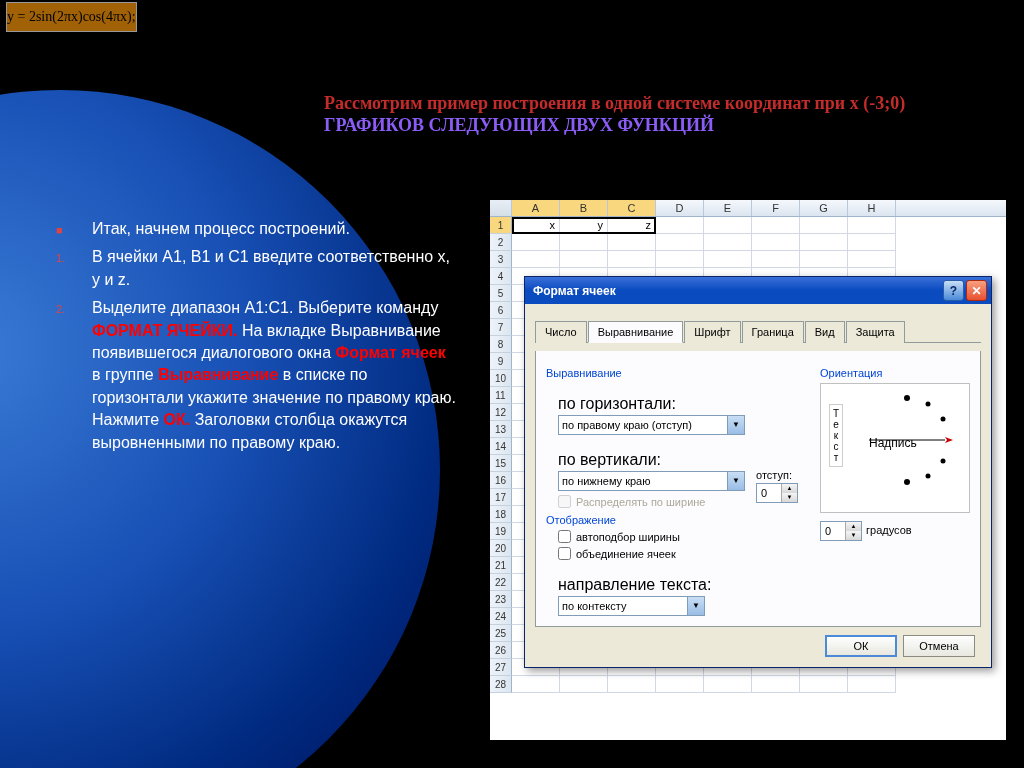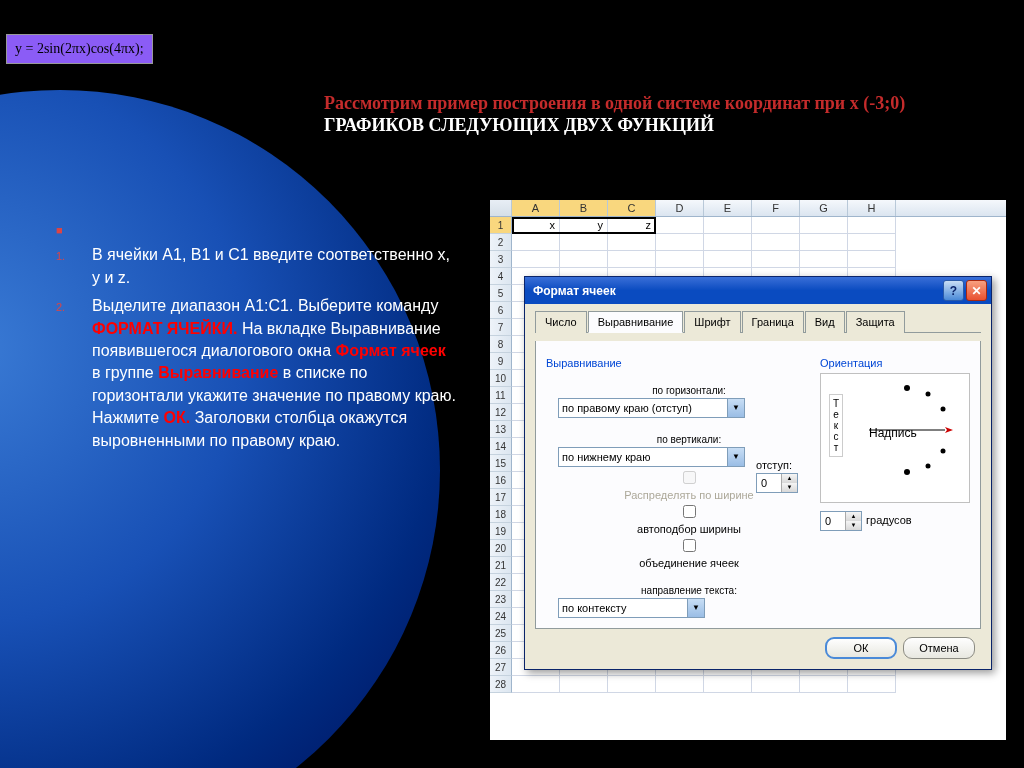--- a/index.html
+++ b/index.html
@@ -1,23 +1,23 @@
 <!DOCTYPE html>
 <html><head>
 <meta charset="utf-8">
 <style>
   * { box-sizing: border-box; margin: 0; padding: 0; }
   body { width: 1024px; height: 768px; background: #000; font-family: Arial, sans-serif; color: #fff; overflow: hidden; position: relative; }
   
-  .formula-box { position: absolute; top: 2px; left: 6px; background: #8b5cf6; color: #000; border: 1px solid #999; padding: 4px 8px; font-family: 'Times New Roman', serif; font-size: 14px; line-height: 1.4; margin-top: 32px; }
+  .formula-box { position: absolute; top: 2px; left: 6px; background: #a16207; color: #000; border: 1px solid #999; padding: 4px 0; font-family: 'Times New Roman', serif; font-size: 14px; line-height: 1.4; }
   
   .circle-bg { position: absolute; top: 90px; left: -320px; width: 760px; height: 760px; border-radius: 50%; background: radial-gradient(circle at 38% 34%, #3a7bd5 0%, #1850b5 40%, #002a80 70%, #000850 100%); z-index: 0; }
   
   .title { position: absolute; top: 93px; left: 324px; width: 640px; font-size: 18px; font-weight: bold; color: #c42b2b; line-height: 1.2; z-index: 2; font-family: Liberation Serif, serif; }
-  .title .sub { color: #ffffff; }
+  .title .sub { color: #8b5cf6; }
   
   .content-left { position: absolute; top: 218px; left: 48px; width: 410px; font-size: 16px; line-height: 1.4; z-index: 2; }
   .bullet-row { display: flex; margin-bottom: 6px; }
   .bullet { width: 44px; flex-shrink: 0; font-size: 11px; color: #d44; padding-top: 5px; padding-left: 8px; }
   .bullet.sq::before { content: "■"; }
   .num { width: 44px; flex-shrink: 0; font-size: 11px; color: #d44; padding-top: 5px; padding-left: 8px; }
   .txt { flex: 1; }
   .red { color: #ff0000; font-weight: bold; }
   
   .excel-area { position: absolute; top: 200px; left: 490px; width: 516px; height: 540px; background: #fff; z-index: 1; }
@@ -35,66 +35,67 @@
   .crow { display: flex; height: 17px; }
   .cell { width: 48px; height: 17px; border-right: 1px solid #d0d7e5; border-bottom: 1px solid #d0d7e5; font-size: 11px; color: #000; text-align: right; padding-right: 4px; line-height: 16px; }
   .selection { position: absolute; top: 0; left: 0; width: 144px; height: 17px; border: 2px solid #000; pointer-events: none; }
   
   .dialog { position: absolute; top: 76px; left: 34px; width: 468px; background: #ece9d8; border: 1px solid #0a246a; box-shadow: 3px 3px 8px rgba(0,0,0,0.4); font-size: 11px; color: #000; }
   .dlg-title { height: 27px; background: linear-gradient(#3a6fd8, #0a4bc0 50%, #0a4bc0); display: flex; align-items: center; padding: 0 4px 0 8px; color: #fff; font-weight: bold; font-size: 12px; }
   .dlg-title-text { flex: 1; }
   .dlg-btn { width: 21px; height: 21px; margin-left: 2px; display: flex; align-items: center; justify-content: center; font-weight: bold; font-size: 12px; border-radius: 3px; }
   .dlg-help { background: linear-gradient(#c8def5, #4a8ad8); color: #0a246a; border: 1px solid #2a5aa8; }
   .dlg-close { background: linear-gradient(#f8a080, #e85030); color: #fff; border: 1px solid #a82810; }
-  .dlg-body { padding: 6px 10px 10px; }
+  .dlg-body { padding: 16px 10px 10px; }
   .tabs { display: flex; border-bottom: 1px solid #919b9c; margin-bottom: 8px; }
   .tab { padding: 4px 9px; background: #ece9d8; border: 1px solid #919b9c; border-bottom: none; margin-right: 1px; position: relative; top: 1px; font-size: 11px; cursor: pointer; }
   .tab.active { background: #fcfcfe; border-bottom: 1px solid #fcfcfe; }
   .tab-content { background: #fcfcfe; border: 1px solid #919b9c; border-top: none; padding: 10px; display: flex; }
   .left-pane { flex: 1; }
   .right-pane { width: 150px; }
   .group-label { color: #0046d5; font-size: 11px; margin-bottom: 4px; margin-top: 6px; }
-  .field-label { font-size: 10px; margin: 16px 0 2px 12px; text-align: center; }
+  .field-label { font-size: 16px; margin: 16px 0 2px 12px; }
   .combo { display: flex; align-items: center; margin-left: 12px; }
   .combo select, .combo-input { width: 170px; height: 20px; font-size: 11px; border: 1px solid #7f9db9; background: #fff; padding-left: 3px; }
   .indent-group { position: absolute; top: 118px; left: 220px; width: 50px; font-size: 11px; }
   .spin { width: 42px; height: 20px; border: 1px solid #7f9db9; background: #fff; display: flex; align-items: center; padding-left: 4px; margin-top: 2px; position: relative; }
   .spin-btns { position: absolute; right: 0; top: 0; width: 16px; height: 18px; display: flex; flex-direction: column; }
   .spin-btn { flex: 1; background: linear-gradient(#f5f5f5, #d8d8d8); border-left: 1px solid #aaa; font-size: 6px; text-align: center; line-height: 9px; }
-  .chk { margin: 4px 0 4px 12px; display: flex; align-items: center; gap: 5px; flex-direction: column; }
+  .chk { margin: 4px 0 4px 12px; display: flex; align-items: center; gap: 5px; }
   .chk input { width: 13px; height: 13px; }
   .chk .disabled { color: #aca899; }
   .orient-box { border: 1px solid #c0c0c0; background: #fff; height: 130px; margin-top: 2px; position: relative; padding: 6px; }
   .vert-text { position: absolute; left: 8px; top: 20px; width: 14px; font-size: 10px; text-align: center; line-height: 1.1; border: 1px solid #ccc; padding: 3px 1px; }
   .arc { position: absolute; left: 38px; top: 8px; width: 96px; height: 96px; }
   .arc svg { width: 100%; height: 100%; }
   .label-text { position: absolute; left: 48px; top: 52px; font-size: 12px; }
   .deg { margin-top: 6px; display: flex; align-items: center; gap: 4px; }
   .tab-pane-wrap { position: relative; }
   .dlg-buttons { display: flex; justify-content: flex-end; gap: 6px; padding: 8px 6px 0; }
-  .btn { min-width: 72px; height: 22px; background: linear-gradient(#fefefe, #e8e8e0); border: 1px solid #8b8b83; border-radius: 9px; font-size: 11px; cursor: pointer; }
+  .btn { min-width: 72px; height: 22px; background: linear-gradient(#fefefe, #e8e8e0); border: 1px solid #8b8b83; border-radius: 0; font-size: 11px; cursor: pointer; }
   .btn.primary { border: 2px solid #4a8ad8; }
 </style>
 </head>
 <body>
 
 <div class="circle-bg"></div>
 
 <div class="formula-box">
   <div>y = 2sin(2πx)cos(4πx);</div>
 </div>
 
 <div class="title">
   <span>Рассмотрим пример построения в одной системе координат при x (-3;0)</span><br>
   <span class="sub">ГРАФИКОВ СЛЕДУЮЩИХ ДВУХ ФУНКЦИЙ</span>
 </div>
 
 <div class="content-left">
   <div class="bullet-row">
     <div class="bullet sq"></div>
+    <div class="txt">Итак, начнем процесс построений.</div>
   </div>
   <div class="bullet-row">
     <div class="num">1.</div>
     <div class="txt">В ячейки А1, В1 и С1 введите соответственно  x, y и z.</div>
   </div>
   <div class="bullet-row">
     <div class="num">2.</div>
     <div class="txt">
       <span>Выделите диапазон А1:С1. Выберите команду  </span><span class="red">ФОРМАТ ЯЧЕЙКИ.</span><span> На вкладке Выравнивание появившегося диалогового окна </span><span class="red">Формат ячеек</span><span> в группе </span><span class="red">Выравнивание</span><span> в списке по горизонтали укажите значение по правому краю. Нажмите </span><span class="red">ОК.</span><span> Заголовки столбца окажутся выровненными по правому краю.</span>
     </div>
@@ -468,20 +469,21 @@
           </div>
           <div class="field-label">по вертикали:</div>
           <div class="combo">
               <input class="combo-input" readonly="" value="по нижнему краю" style="">
               <span style="width:17px;height:20px;background:linear-gradient(#c8def5,#9abde5);border:1px solid #7f9db9;border-left:none;text-align:center;font-size:8px;line-height:18px;">▼</span>
             </div>
           <div class="chk">
               <input type="checkbox" disabled="" style="">
               <span class="disabled">Распределять по ширине</span>
             </div>
+          <div class="group-label">Отображение</div>
           <div class="chk">
               <input type="checkbox" style="">
               <span>автоподбор ширины</span>
             </div>
           <div class="chk">
               <input type="checkbox" style="">
               <span>объединение ячеек</span>
             </div>
           <div class="field-label">направление текста:</div>
           <div class="combo">

